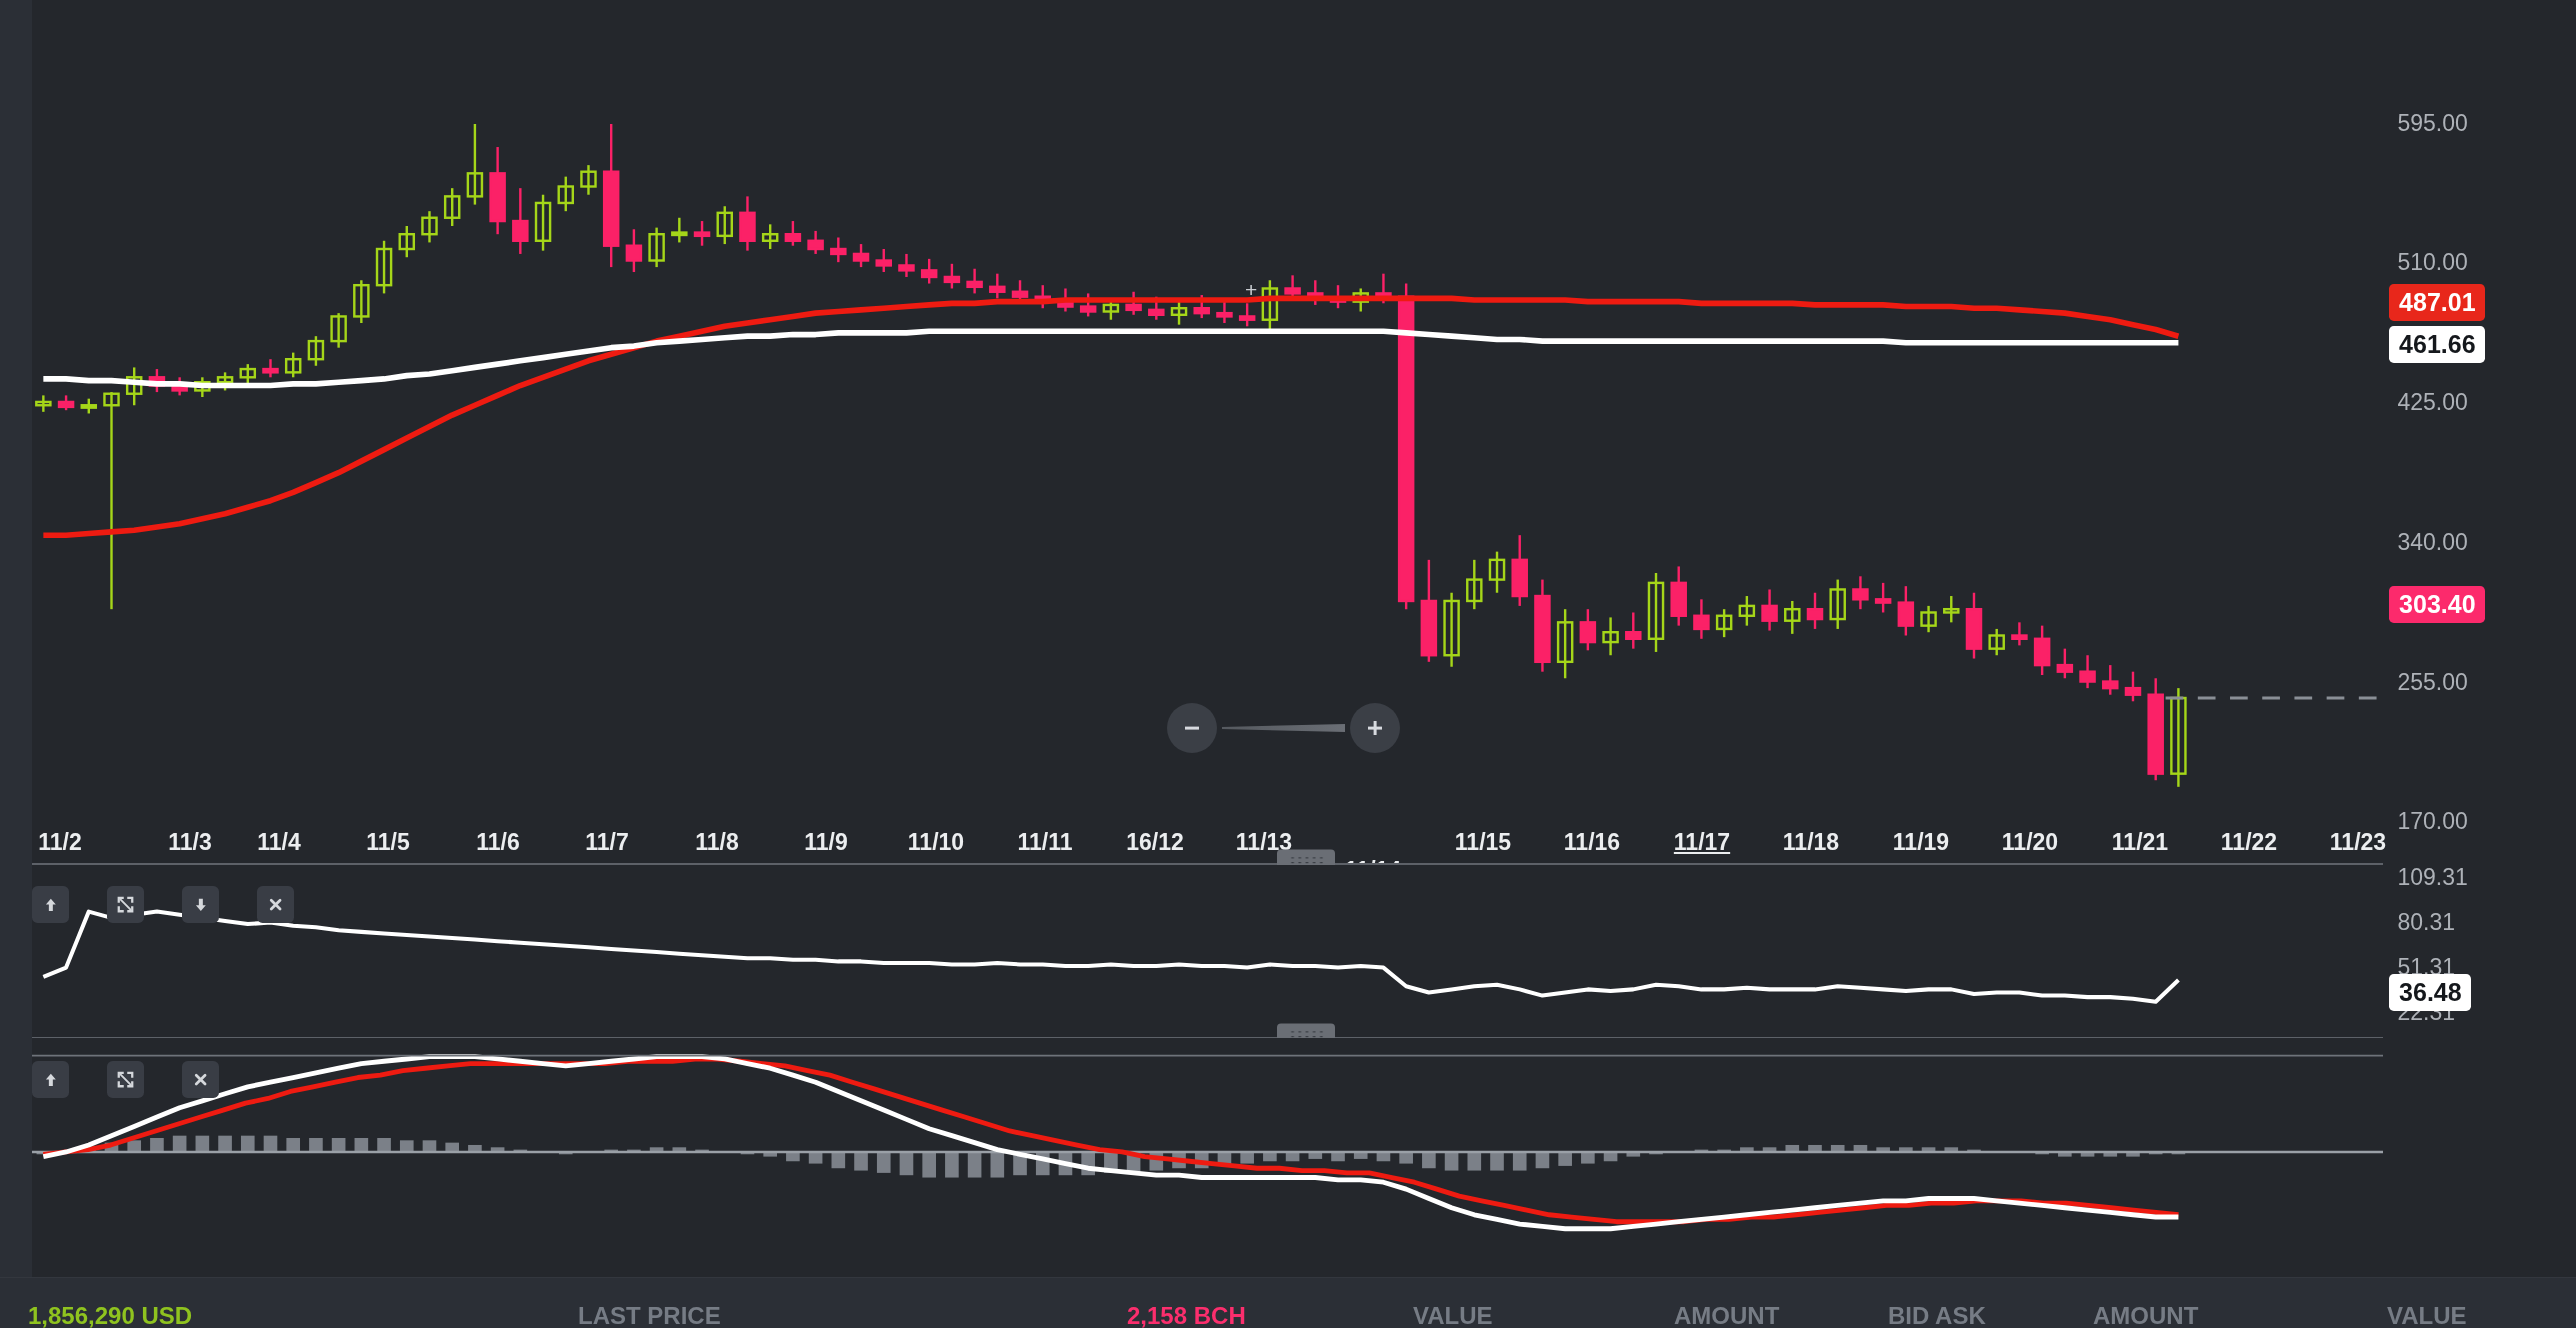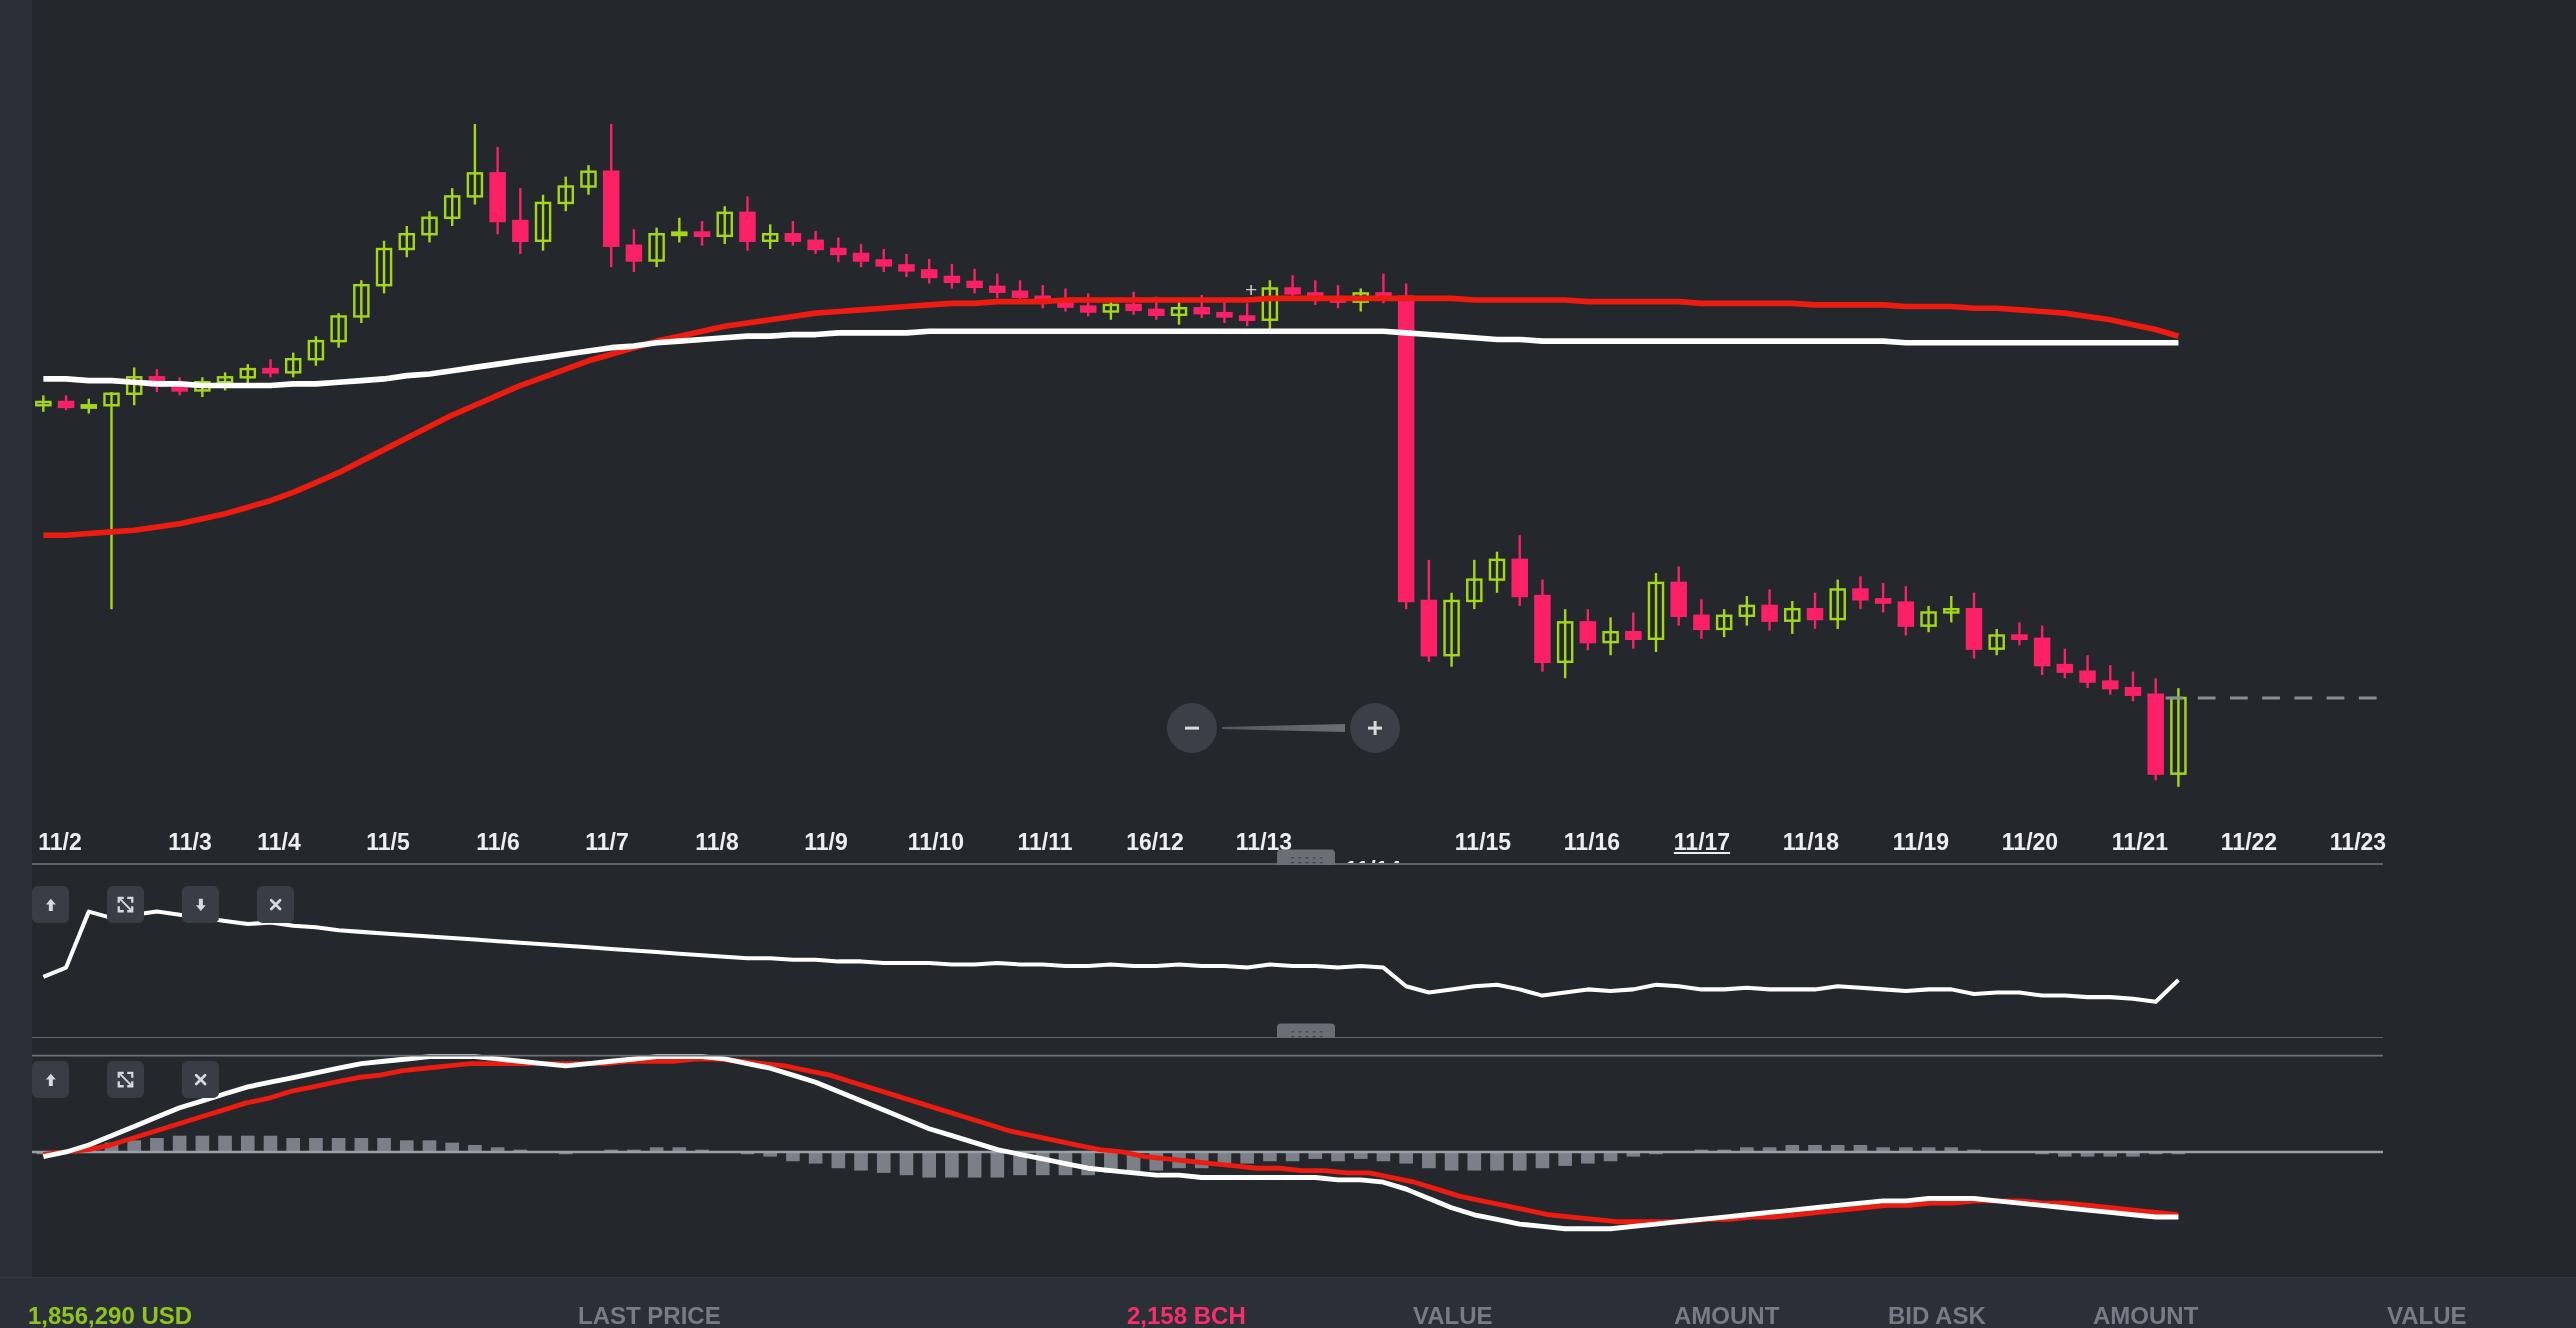--- a/index.html
+++ b/index.html
@@ -604,20 +604,31 @@
           <line x1="2665.894736842105" x2="2665.894736842105" y1="792.5106382978723" y2="915.063829787234" stroke="#a5d619" stroke-width="3"></line>
           <rect x="2657.14947368421" y="804.7659574468084" width="17.490526315789474" height="93.95744680851067" stroke="#a5d619" stroke-width="3" fill="none"></rect>
         </g>
         <polyline points="14.1,602.6 42.3,602.6 70.5,600.5 98.7,598.5 126.9,596.4 155.2,592.3 183.4,588.3 211.6,582.1 239.8,576.0 268.0,567.8 296.2,559.7 324.4,549.4 352.6,537.2 380.8,524.9 409.1,510.6 437.3,496.3 465.5,482.0 493.7,467.7 521.9,453.4 550.1,441.2 578.3,428.9 606.5,416.7 634.7,406.5 662.9,396.3 691.2,386.0 719.4,377.9 747.6,369.7 775.8,361.5 804.0,355.4 832.2,349.3 860.4,343.1 888.6,339.1 916.8,335.0 945.1,330.9 973.3,326.8 1001.5,324.8 1029.7,322.7 1057.9,320.7 1086.1,318.6 1114.3,316.6 1142.5,314.6 1170.7,314.6 1198.9,312.5 1227.2,312.5 1255.4,312.5 1283.6,310.5 1311.8,310.5 1340.0,310.5 1368.2,310.5 1396.4,310.5 1424.6,310.5 1452.8,310.5 1481.1,310.5 1509.3,310.5 1537.5,308.4 1565.7,308.4 1593.9,308.4 1622.1,308.4 1650.3,308.4 1678.5,308.4 1706.7,308.4 1734.9,308.4 1763.2,308.4 1791.4,310.5 1819.6,310.5 1847.8,310.5 1876.0,310.5 1904.2,310.5 1932.4,312.5 1960.6,312.5 1988.8,312.5 2017.1,312.5 2045.3,312.5 2073.5,314.6 2101.7,314.6 2129.9,314.6 2158.1,314.6 2186.3,314.6 2214.5,316.6 2242.7,316.6 2270.9,316.6 2299.2,316.6 2327.4,318.6 2355.6,318.6 2383.8,318.6 2412.0,320.7 2440.2,320.7 2468.4,322.7 2496.6,324.8 2524.8,326.8 2553.1,330.9 2581.3,335.0 2609.5,341.1 2637.7,347.2 2665.9,355.4" fill="none" stroke="#ee1b11" stroke-width="7" stroke-linejoin="round"></polyline>
         <polyline points="14.1,408.5 42.3,408.5 70.5,410.6 98.7,410.6 126.9,412.6 155.2,414.6 183.4,414.6 211.6,416.7 239.8,416.7 268.0,416.7 296.2,416.7 324.4,414.6 352.6,414.6 380.8,412.6 409.1,410.6 437.3,408.5 465.5,404.4 493.7,402.4 521.9,398.3 550.1,394.2 578.3,390.1 606.5,386.0 634.7,382.0 662.9,377.9 691.2,373.8 719.4,369.7 747.6,367.7 775.8,363.6 804.0,361.5 832.2,359.5 860.4,357.4 888.6,355.4 916.8,355.4 945.1,353.4 973.3,353.4 1001.5,351.3 1029.7,351.3 1057.9,351.3 1086.1,351.3 1114.3,349.3 1142.5,349.3 1170.7,349.3 1198.9,349.3 1227.2,349.3 1255.4,349.3 1283.6,349.3 1311.8,349.3 1340.0,349.3 1368.2,349.3 1396.4,349.3 1424.6,349.3 1452.8,349.3 1481.1,349.3 1509.3,349.3 1537.5,349.3 1565.7,349.3 1593.9,349.3 1622.1,349.3 1650.3,349.3 1678.5,349.3 1706.7,351.3 1734.9,353.4 1763.2,355.4 1791.4,357.4 1819.6,359.5 1847.8,359.5 1876.0,361.5 1904.2,361.5 1932.4,361.5 1960.6,361.5 1988.8,361.5 2017.1,361.5 2045.3,361.5 2073.5,361.5 2101.7,361.5 2129.9,361.5 2158.1,361.5 2186.3,361.5 2214.5,361.5 2242.7,361.5 2270.9,361.5 2299.2,361.5 2327.4,363.6 2355.6,363.6 2383.8,363.6 2412.0,363.6 2440.2,363.6 2468.4,363.6 2496.6,363.6 2524.8,363.6 2553.1,363.6 2581.3,363.6 2609.5,363.6 2637.7,363.6 2665.9,363.6" fill="none" stroke="#ffffff" stroke-width="7" stroke-linejoin="round"></polyline>
         <line x1="2650" x2="2920" y1="804.7659574468084" y2="804.7659574468084" stroke="#8a8f96" stroke-width="4" stroke-dasharray="22 18"></line>
       </svg>
   </div>
   <div class="crosshair-plus" style="left:1245px; top:279px;">+</div>
 
+  <div class="axis-right" id="price-axis">
+      <div class="axis-lbl" style="top: 60px;">595.00</div>
+      <div class="axis-lbl" style="top: 199px;">510.00</div>
+      <div class="axis-lbl" style="top: 339px;">425.00</div>
+      <div class="axis-lbl" style="top: 479px;">340.00</div>
+      <div class="axis-lbl" style="top: 619px;">255.00</div>
+      <div class="axis-lbl" style="top: 758px;">170.00</div>
+      <div class="tagbox tag-red" style="top: 234px;">487.01</div>
+      <div class="tagbox tag-white" style="top: 276px;">461.66</div>
+      <div class="tagbox tag-pink" style="top: 536px;">303.40</div>
+    </div>
 
   <div id="zoom-ctl">
     <div class="zbtn">
       <svg width="24" height="24" viewBox="0 0 24 24">
         <rect x="5" y="10.6" width="14" height="3" fill="#d7dadf"></rect>
       </svg>
     </div>
     <div class="ztrack"></div>
     <div class="zbtn">
       <svg width="24" height="24" viewBox="0 0 24 24">
@@ -676,20 +687,27 @@
   <div class="iconbtn" style="left:182px; top:886px;">
     <svg width="17.7" height="17.7" viewBox="0 0 24 24">
       <path fill="#d5d8dc" d="M12 20.4l-6.7-8h4V3.6h5.4v8.8h4z"></path>
     </svg>
   </div>
   <div class="iconbtn" style="left:257px; top:886px;">
     <svg width="19.3" height="19.3" viewBox="0 0 24 24">
       <path stroke="#d5d8dc" stroke-width="3.4" stroke-linecap="round" d="M6.5 6.5l11 11M17.5 6.5l-11 11"></path>
     </svg>
   </div>
+  <div class="axis-right" id="rsi-axis">
+      <div class="axis-lbl" style="top: -1px;">109.31</div>
+      <div class="axis-lbl" style="top: 44px;">80.31</div>
+      <div class="axis-lbl" style="top: 89px;">51.31</div>
+      <div class="axis-lbl" style="top: 134px;">22.31</div>
+      <div class="tagbox tag-white" style="top: 109px;">36.48</div>
+    </div>
 
   <div class="panel-sep" style="top:1037px;"></div>
   <div class="grabber" style="left:1306px; top:1037px;">
     <div class="dots"></div>
   </div>
 
   <div class="panel" id="macd-panel">
     <svg id="macd-plot" viewBox="0 0 2920 248" preserveAspectRatio="none" style="position:absolute;left:0;top:0;width:2351px;height:200px;">
         <rect x="5.6421052631578945" y="141.30232558139534" width="16.926315789473684" height="2.8837209302325846" fill="#7b8088"></rect>
         <rect x="62.06315789473685" y="135.53488372093022" width="16.926315789473684" height="5.767441860465112" fill="#7b8088"></rect>

